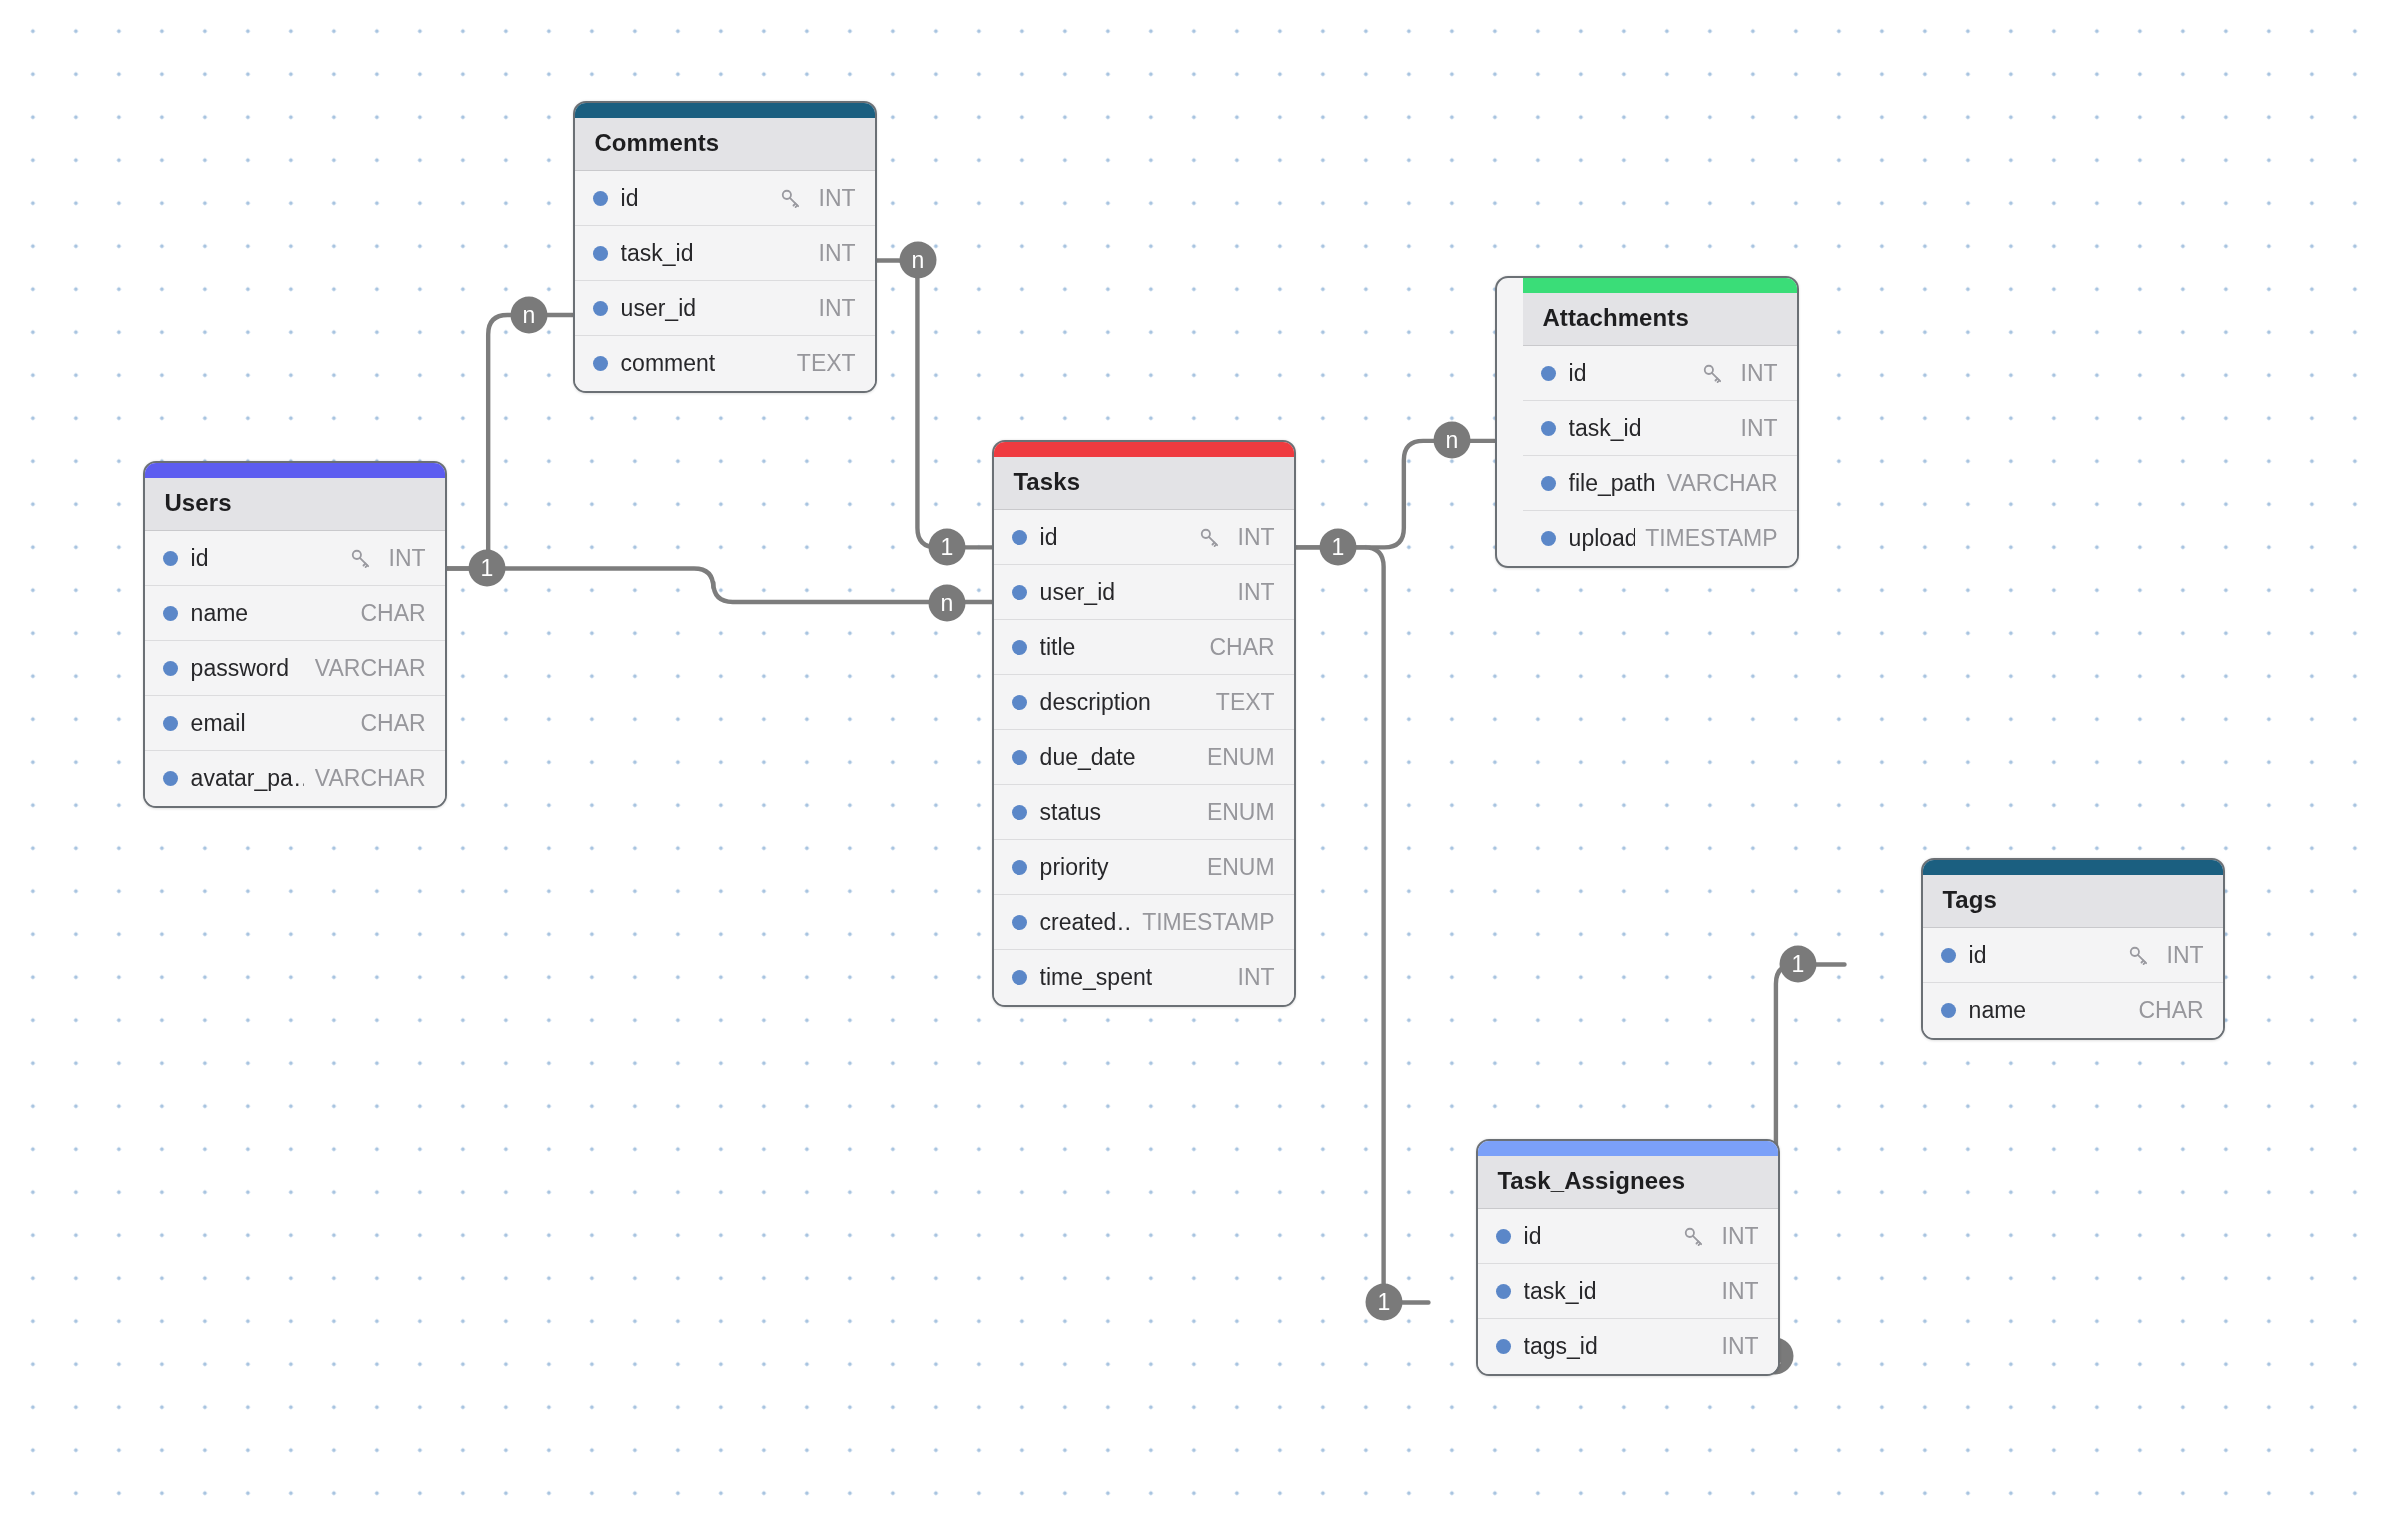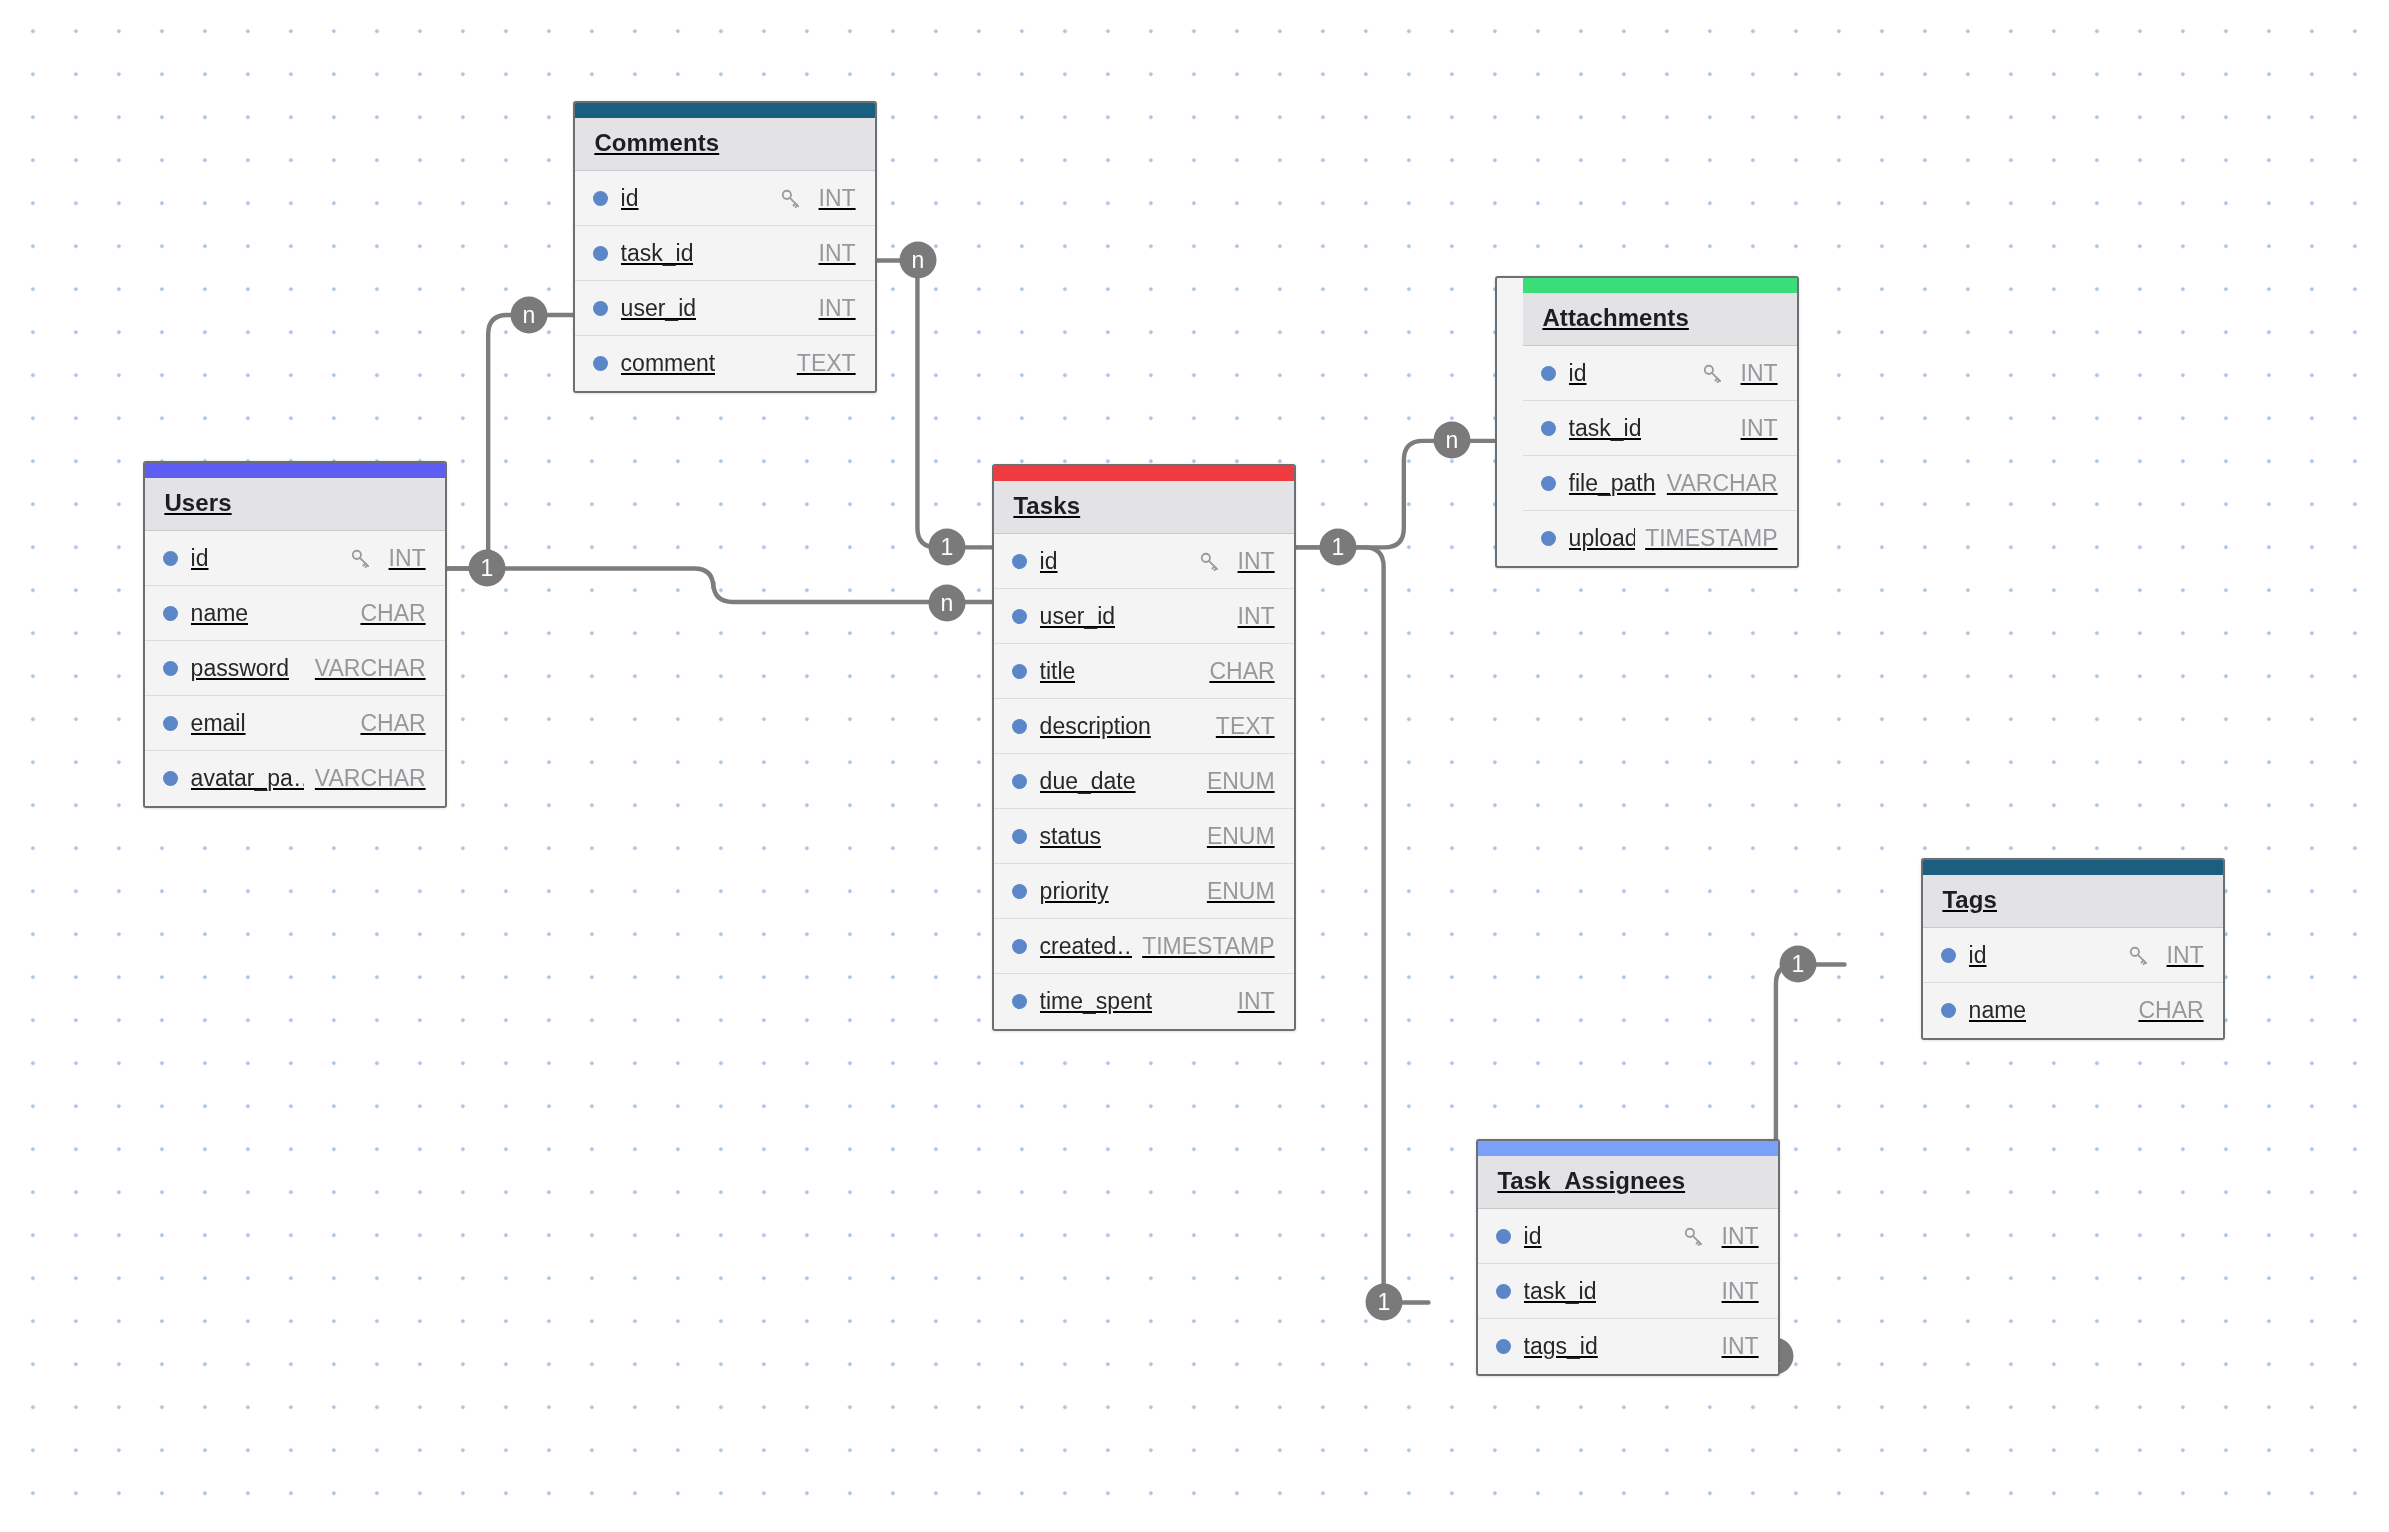--- a/index.html
+++ b/index.html
@@ -52,26 +52,25 @@
     justify-content: center;
     transform: translate(-50%, -50%);
     line-height: 1;
     font-family: "Liberation Sans", sans-serif;
   }
 
   
   .table-card {
     position: absolute;
     border: 2.6px solid #6b7075;
-    border-radius: 3px;
+    border-radius: 13px;
     background: #f4f4f5;
     box-sizing: border-box;
     overflow: hidden;
     box-shadow: 0 0.9px 2.6px rgba(0,0,0,0.12);
-    text-decoration: underline;
   }
   .accent-bar {
     height: 15px;
     width: 100%;
   }
   .table-title-row {
     background: #e3e3e6;
     padding: 11.4px 19.4px 13px 19.4px;
     border-bottom: 1.8px solid #c9c9cc;
   }
@@ -240,21 +239,21 @@
           </span>
         </div>
         <div class="field-row">
           <span class="field-dot"></span>
           <span class="field-name">avatar_pa…</span>
           <span class="field-right">
             <span class="field-type">VARCHAR</span>
           </span>
         </div>
       </div>
-      <div class="table-card" style="left: 992px; top: 440px; width: 304px; margin-top: 24px;">
+      <div class="table-card" style="left: 992px; top: 440px; width: 304px;">
         <div class="accent-bar" style="background: rgb(239, 59, 64);"></div>
         <div class="table-title-row">
           <div class="table-title">Tasks</div>
         </div>
         <div class="field-row">
           <span class="field-dot"></span>
           <span class="field-name">id</span>
           <span class="field-right">
             <span style="display: flex;">
               <svg class="key-icon" viewBox="0 0 24 24" fill="none" stroke="#9a9aa0" stroke-width="1.9" stroke-linecap="round" stroke-linejoin="round">

